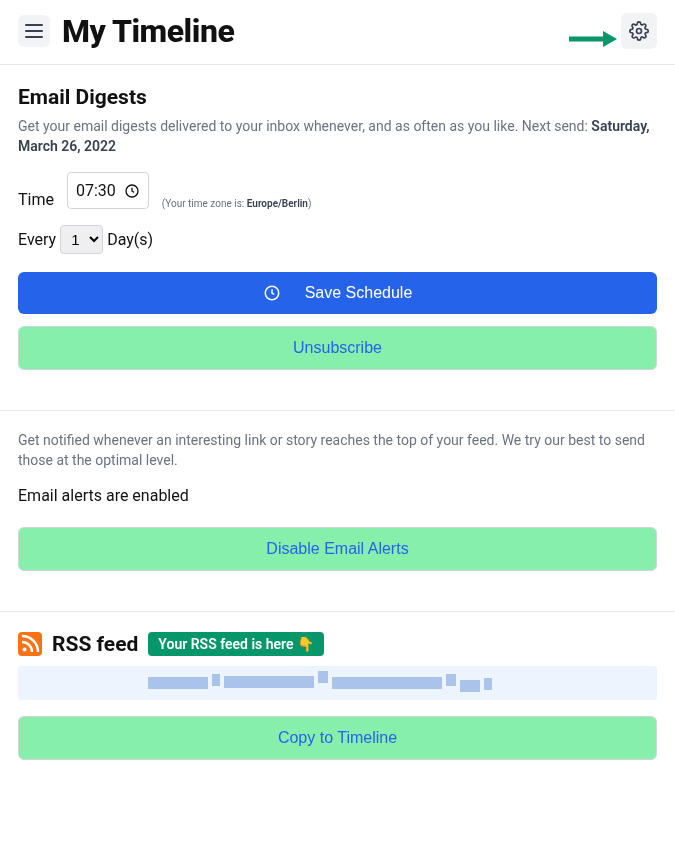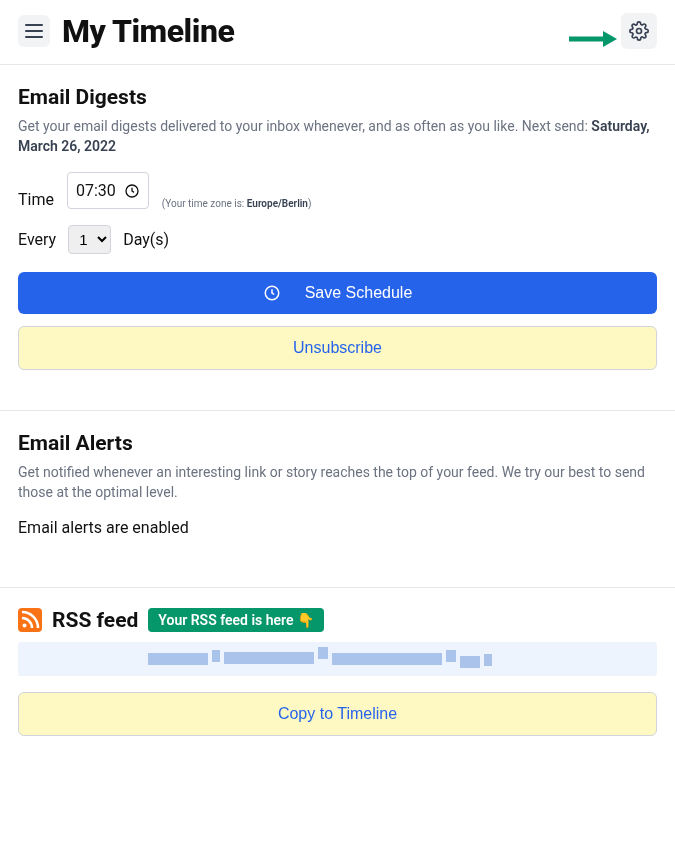--- a/index.html
+++ b/index.html
@@ -85,21 +85,21 @@
   font-size: 16px;
 }
 .tz-note {
   color: #6b7280;
   font-size: 10px;
 }
 .tz-note strong { color: #374151; font-weight: 600; }
 .every-row {
   display: flex;
   align-items: center;
-  gap: 12px;
+  gap: 4px;
   font-size: 16px;
   margin-bottom: 18px;
 }
 .every-row select {
   padding: 4px 6px;
   font-size: 15px;
   border: 1px solid #d1d5db;
   border-radius: 4px;
 }
 .btn {
@@ -113,21 +113,21 @@
   cursor: pointer;
   gap: 24px;
   margin-bottom: 12px;
 }
 .btn-primary {
   background: #2563eb;
   color: #fff;
   border: none;
 }
 .btn-outline {
-  background: #fef9c3;
+  background: #86efac;
   color: #2563eb;
   border: 1px solid #d1d5db;
 }
 .status-text {
   font-size: 16px;
   margin-bottom: 22px;
 }
 .rss-title-row {
   display: flex;
   align-items: flex-end;
@@ -219,23 +219,25 @@
         <path d="M12 7v5l3 2"></path>
       </svg>
     <span>Save Schedule</span>
   </button>
   <button class="btn btn-outline">
     <span>Unsubscribe</span>
   </button>
 </div>
 
 <div class="section">
-  <h2>Email Alerts</h2>
   <p class="desc">Get notified whenever an interesting link or story reaches the top of your feed. We try our best to send those at the optimal level.</p>
   <p class="status-text">Email alerts are enabled</p>
+  <button class="btn btn-outline">
+    <span>Disable Email Alerts</span>
+  </button>
 </div>
 
 <div class="section">
   <div class="rss-title-row">
     <svg width="24" height="24" viewBox="0 0 24 24">
         <rect width="24" height="24" rx="4" fill="#f97316"></rect>
         <circle cx="6.5" cy="17.5" r="2" fill="#fff"></circle>
         <path d="M4 10a10 10 0 0 1 10 10" stroke="#fff" stroke-width="2.5" fill="none"></path>
         <path d="M4 4a16 16 0 0 1 16 16" stroke="#fff" stroke-width="2.5" fill="none"></path>
       </svg>

